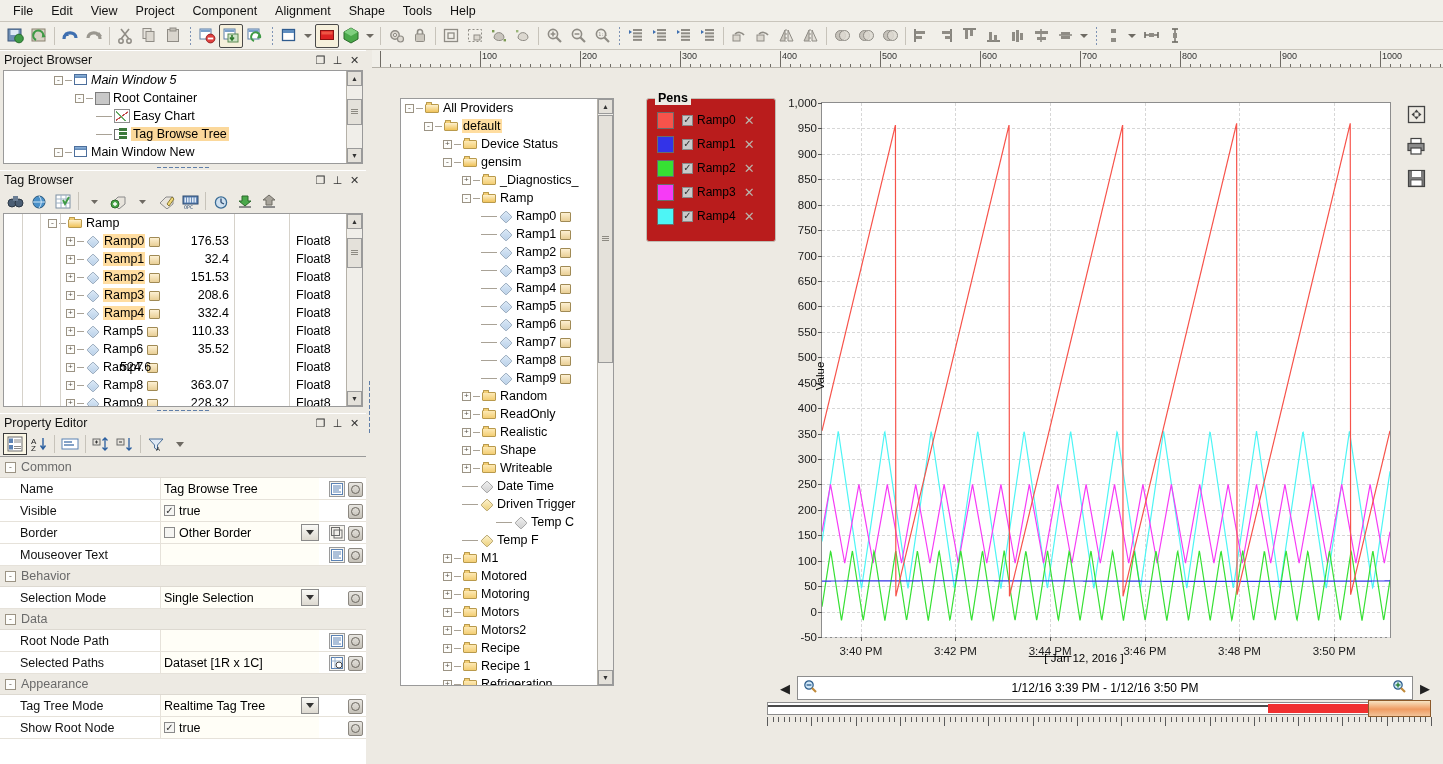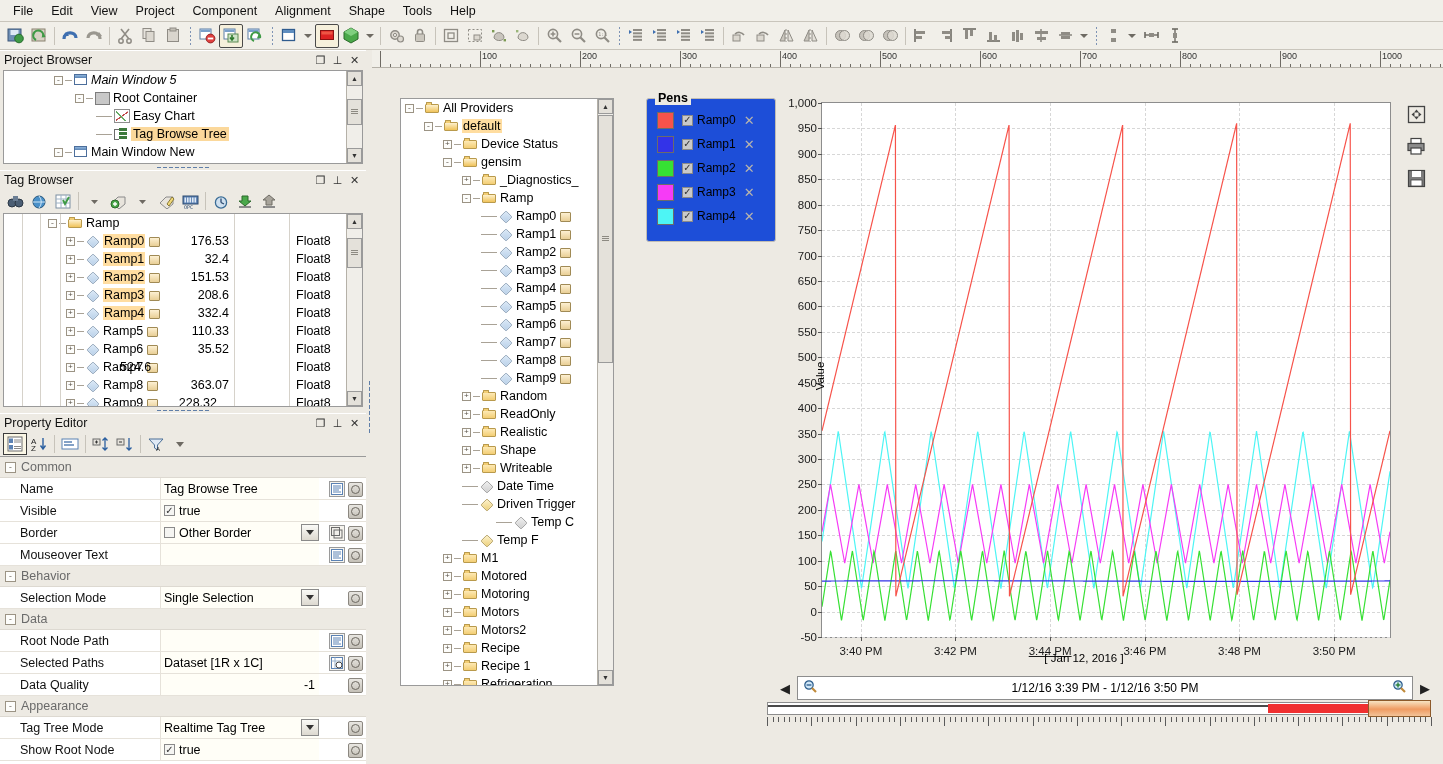--- a/index.html
+++ b/index.html
@@ -139,21 +139,21 @@
   #ruler{height:17px;background:#f1efe9;border-bottom:1px solid #b5b1a8;position:relative;overflow:hidden;}
   .rtick{position:absolute;bottom:0;width:1px;background:#6e6a63;}
   .rlabel{position:absolute;top:1px;font-size:9px;color:#333;padding-left:2px;}
   
   #canvas{flex:1;position:relative;background:#edeae3;overflow:hidden;}
   
   #tagtreecomp{position:absolute;left:28px;top:30px;width:212px;height:586px;
     background:#fff;border:1px solid #9a9a9a;overflow:hidden;}
   
   #pens{position:absolute;left:274px;top:30px;width:128px;height:142px;
-    border:1px solid #c1bdb4;border-radius:3px;background:#1d4ed8;}
+    border:1px solid #c1bdb4;border-radius:3px;background:#b91c1c;}
   #pens .legend{position:absolute;left:8px;top:-8px;background:#edeae3;padding:0 3px;
     font-weight:bold;font-size:12.5px;}
   .penrow{height:24px;display:flex;align-items:center;padding-left:10px;}
   .swatch{width:15px;height:15px;border:1px solid #6b6b6b;margin-right:8px;flex:none;}
   .penx{margin-left:8px;color:#b9b5ac;font-size:13px;}
   
   #chart{position:absolute;left:405px;top:28px;right:52px;height:590px;}
   #plot{position:absolute;left:44px;top:6px;right:0;bottom:48px;background:#fff;border:1px solid #8d8d8d;}
   .ylab{position:absolute;right:100%;margin-right:5px;font-size:11.5px;color:#1a1a1a;
     transform:translateY(-50%);white-space:nowrap;}
@@ -770,21 +770,21 @@
               <div style="position:absolute;left:292px;">Float8</div>
             </div>
             <div class="trow" style="position:relative;">
               <div style="display:flex;align-items:center;padding-left:62px;width:230px;box-sizing:border-box;">
                 <span class="exp">+</span>
                 <span class="dash"></span>
                 <span class="tagi"></span>
                 <span>Ramp9</span>
                 <span class="rollico"></span>
               </div>
-              <div style="position:absolute;left:108px;width:105px;text-align:right;">228.32</div>
+              <div style="position:absolute;left:120px;width:105px;text-align:right;">228.32</div>
               <div style="position:absolute;left:292px;">Float8</div>
             </div>
           </div>
         <div class="colline" style="left:18px;"></div>
         <div class="colline" style="left:36px;"></div>
         <div class="colline" style="left:56px;"></div>
         <div class="colline" style="left:230px;"></div>
         <div class="colline" style="left:285px;"></div>
         <div class="vsb">
           <div class="arrow">▲</div>
@@ -960,29 +960,20 @@
               <span>Dataset [1R x 1C]</span>
             </div>
             <div class="btns">
               <span class="minibtn">
                 <svg width="12" height="12">
                   <rect x="0.5" y="0.5" width="11" height="11" fill="#fff" stroke="#5b82b4"></rect>
                   <path d="M0.5 4h11M4 0.5v11" stroke="#9bb3cc"></path>
                   <circle cx="8" cy="8" r="3" fill="none" stroke="#444"></circle>
                 </svg>
               </span>
-              <span class="bindbtn"></span>
-            </div>
-          </div>
-          <div class="pe-row">
-            <div class="k">Data Quality</div>
-            <div class="v right">
-              <span>-1</span>
-            </div>
-            <div class="btns">
               <span class="bindbtn"></span>
             </div>
           </div>
           <div class="pe-group">
             <span class="gexp">-</span>
             <span>Appearance</span>
           </div>
           <div class="pe-row">
             <div class="k">Tag Tree Mode</div>
             <div class="v">

